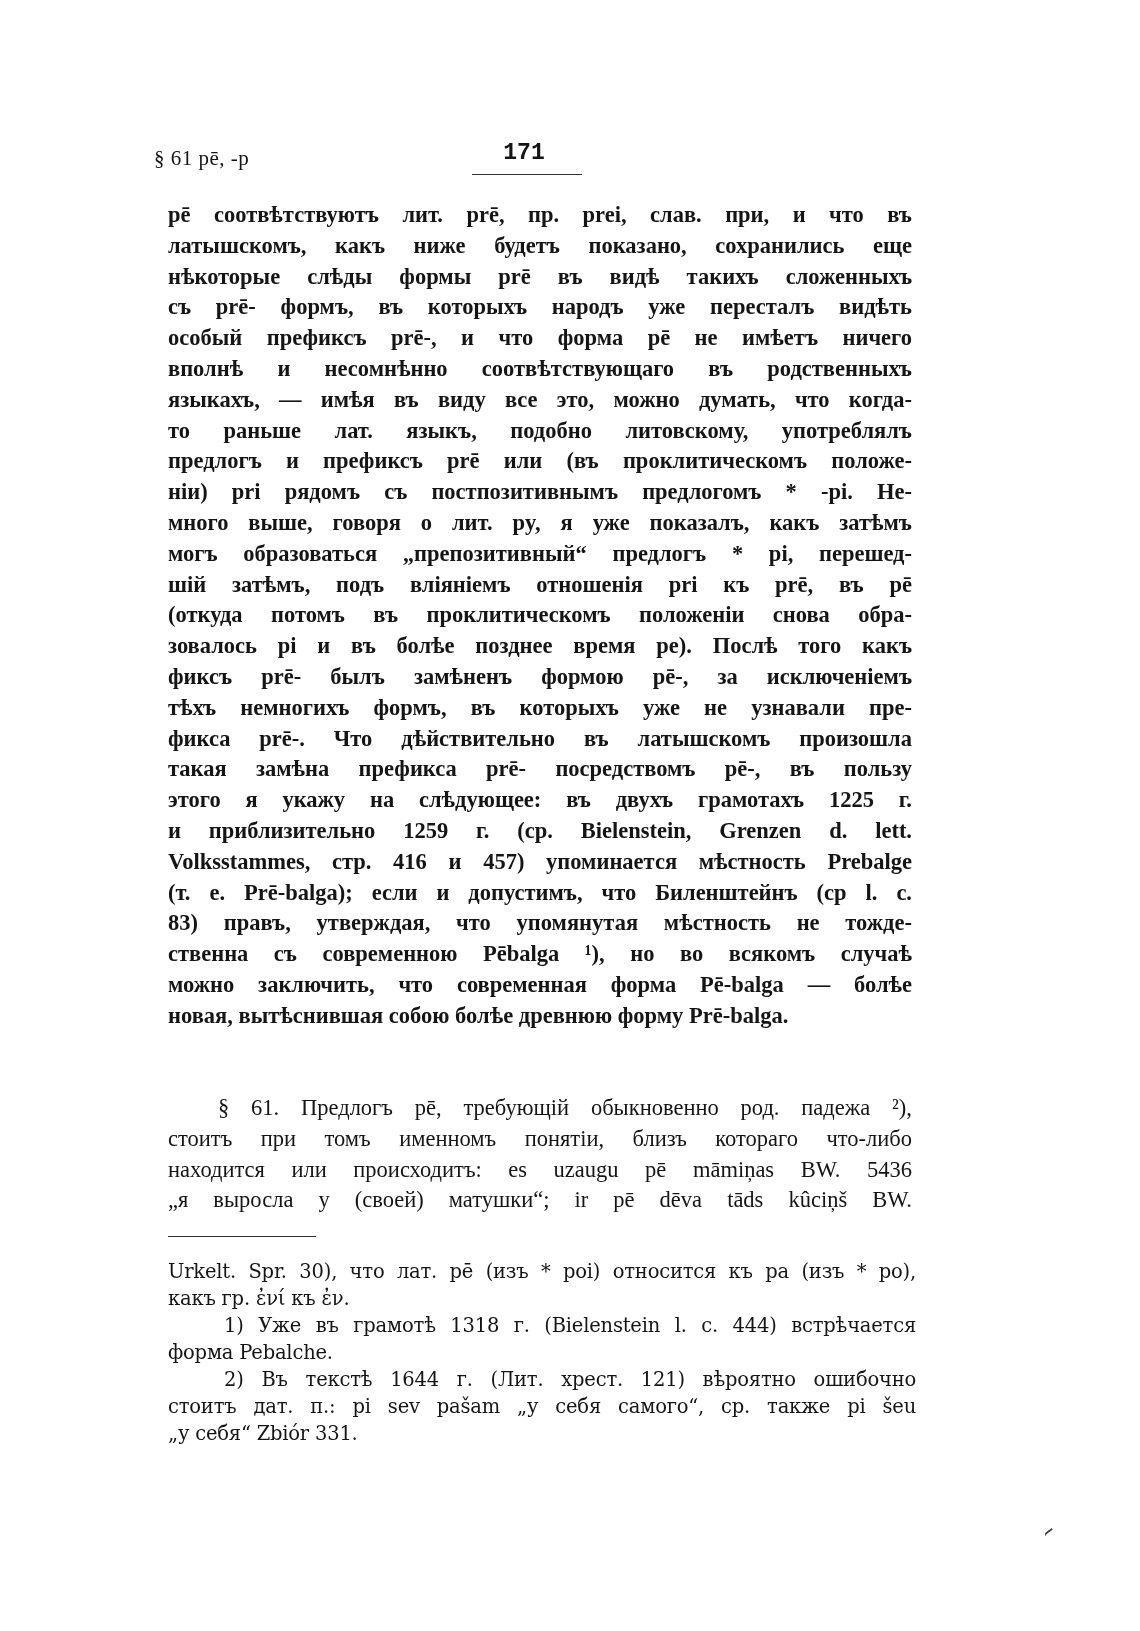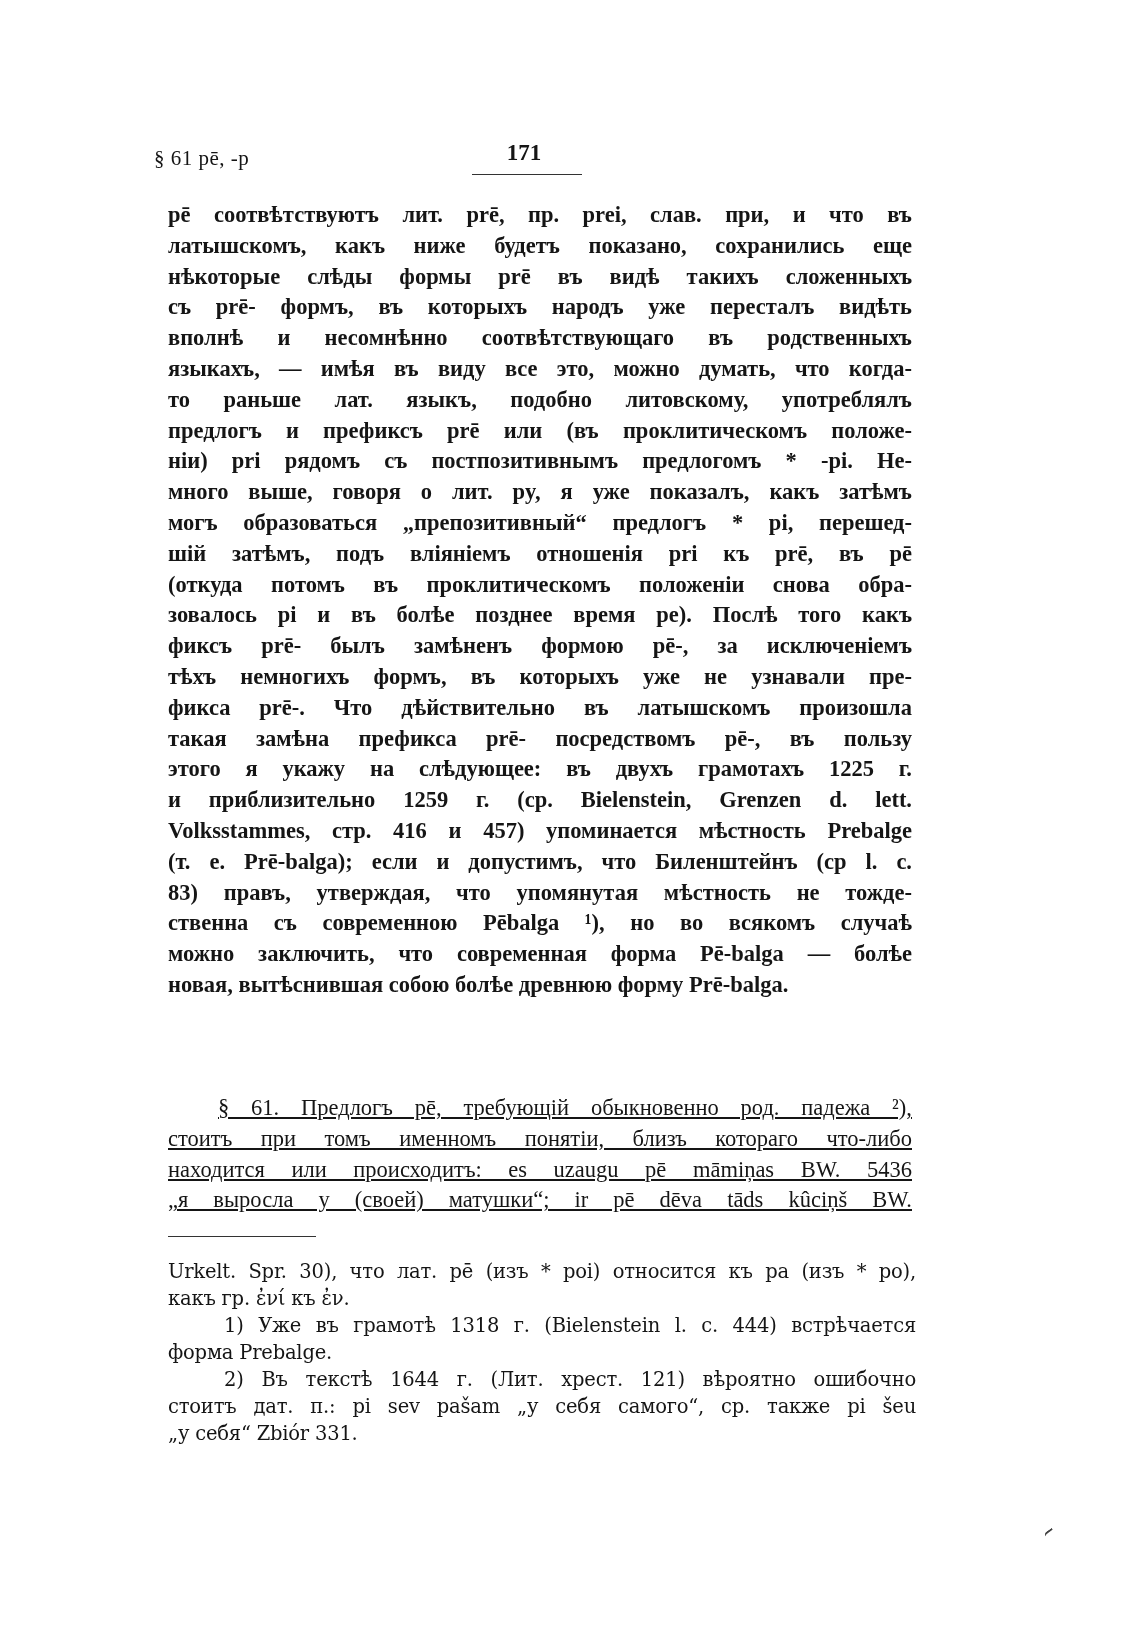--- a/index.html
+++ b/index.html
@@ -5,31 +5,31 @@
     html, body { margin: 0; padding: 0; background: #ffffff; }
     body {
       width: 1140px; height: 1631px; position: relative; overflow: hidden;
       color: #151515;
       font-family: "Liberation Serif", "DejaVu Serif", serif;
     }
     .page { position: absolute; left: 0; top: 0; width: 1140px; height: 1631px; }
 
     .running-head { position: absolute; left: 154px; top: 146px; width: 740px; height: 40px; }
     .rh-left { position: absolute; left: 0; top: 0; font-size: 21px; letter-spacing: 0.5px; }
-    .rh-page { position: absolute; left: 318px; top: -6px; width: 104px; text-align: center; font-size: 23px; font-weight: bold; }
+    .rh-page { position: absolute; left: 318px; top: -6px; width: 104px; text-align: center; font-size: 23px; font-weight: bold; font-family: Liberation Mono, monospace; }
     .rh-rule { position: absolute; left: 318px; top: 28px; width: 110px; border-top: 1.2px solid #333; }
 
     .body-text { position: absolute; left: 168px; width: 744px; }
     .line {
       display: block; white-space: nowrap; font-size: 22.5px; line-height: 30.8px;
       text-align: justify; text-align-last: justify; height: 30.8px;
     }
     .line.last { text-align-last: left; }
     .main { top: 200px; font-weight: bold; }
-    .para2 { top: 1093px; text-decoration: underline; }
+    .para2 { top: 1093px; }
     .para2 .line.first { padding-left: 50px; width: 694px; }
 
     .fn-rule { position: absolute; left: 168px; top: 1236px; width: 148px; border-top: 1.4px solid #333; }
     .footnotes { position: absolute; left: 168px; top: 1258px; width: 748px; }
     .fn-line {
       display: block; white-space: nowrap; font-size: 19.5px; line-height: 27px; height: 27px;
       font-family: "DejaVu Serif", serif; letter-spacing: -0.2px;
       text-align: justify; text-align-last: justify;
     }
     .fn-line.last { text-align-last: left; }
@@ -49,20 +49,21 @@
     <span class="rh-left">§ 61   pē, -p</span>
     <span class="rh-page">171</span>
     <div class="rh-rule"></div>
   </div>
 
   <div class="body-text main">
     <span class="line">pē соотвѣтствуютъ лит. prē, пр. prei, слав. при, и что въ</span>
     <span class="line">латышскомъ, какъ ниже будетъ показано, сохранились еще</span>
     <span class="line">нѣкоторые слѣды формы prē въ видѣ такихъ сложенныхъ</span>
     <span class="line">съ prē- формъ, въ которыхъ народъ уже пересталъ видѣть</span>
+    <span class="line">особый префиксъ prē-, и что форма pē не имѣетъ ничего</span>
     <span class="line">вполнѣ и несомнѣнно соотвѣтствующаго въ родственныхъ</span>
     <span class="line">языкахъ, — имѣя въ виду все это, можно думать, что когда-</span>
     <span class="line">то раньше лат. языкъ, подобно литовскому, употреблялъ</span>
     <span class="line">предлогъ и префиксъ prē или (въ проклитическомъ положе-</span>
     <span class="line">ніи) pri рядомъ съ постпозитивнымъ предлогомъ * -pi. Не-</span>
     <span class="line">много выше, говоря о лит. py, я уже показалъ, какъ затѣмъ</span>
     <span class="line">могъ образоваться „препозитивный“ предлогъ * pi, перешед-</span>
     <span class="line">шій затѣмъ, подъ вліяніемъ отношенія pri къ prē, въ pē</span>
     <span class="line">(откуда потомъ въ проклитическомъ положеніи снова обра-</span>
     <span class="line">зовалось pi и въ болѣе позднее время pe). Послѣ того какъ</span>
@@ -86,20 +87,20 @@
     <span class="line">находится или происходитъ: es uzaugu pē māmiņas BW. 5436</span>
     <span class="line">„я выросла у (своей) матушки“; ir pē dēva tāds kûciņš BW.</span>
   </div>
 
   <div class="fn-rule"></div>
 
   <div class="footnotes">
     <span class="fn-line">Urkelt. Spr. 30), что лат. pē (изъ * poi) относится къ pa (изъ * po),</span>
     <span class="fn-line last">какъ гр. ἐνί къ ἐν.</span>
     <span class="fn-line indent">1) Уже въ грамотѣ 1318 г. (Bielenstein l. c. 444) встрѣчается</span>
-    <span class="fn-line last">форма Prebalge.</span>
+    <span class="fn-line last">форма Pebalche.</span>
     <span class="fn-line indent">2) Въ текстѣ 1644 г. (Лит. хрест. 121) вѣроятно ошибочно</span>
     <span class="fn-line">стоитъ дат. п.: pi sev pašam „у себя самого“, ср. также pi šeu</span>
     <span class="fn-line last">„у себя“ Zbiór 331.</span>
   </div>
 
   <div class="margin-mark"></div>
 </div>
 
 </body></html>

